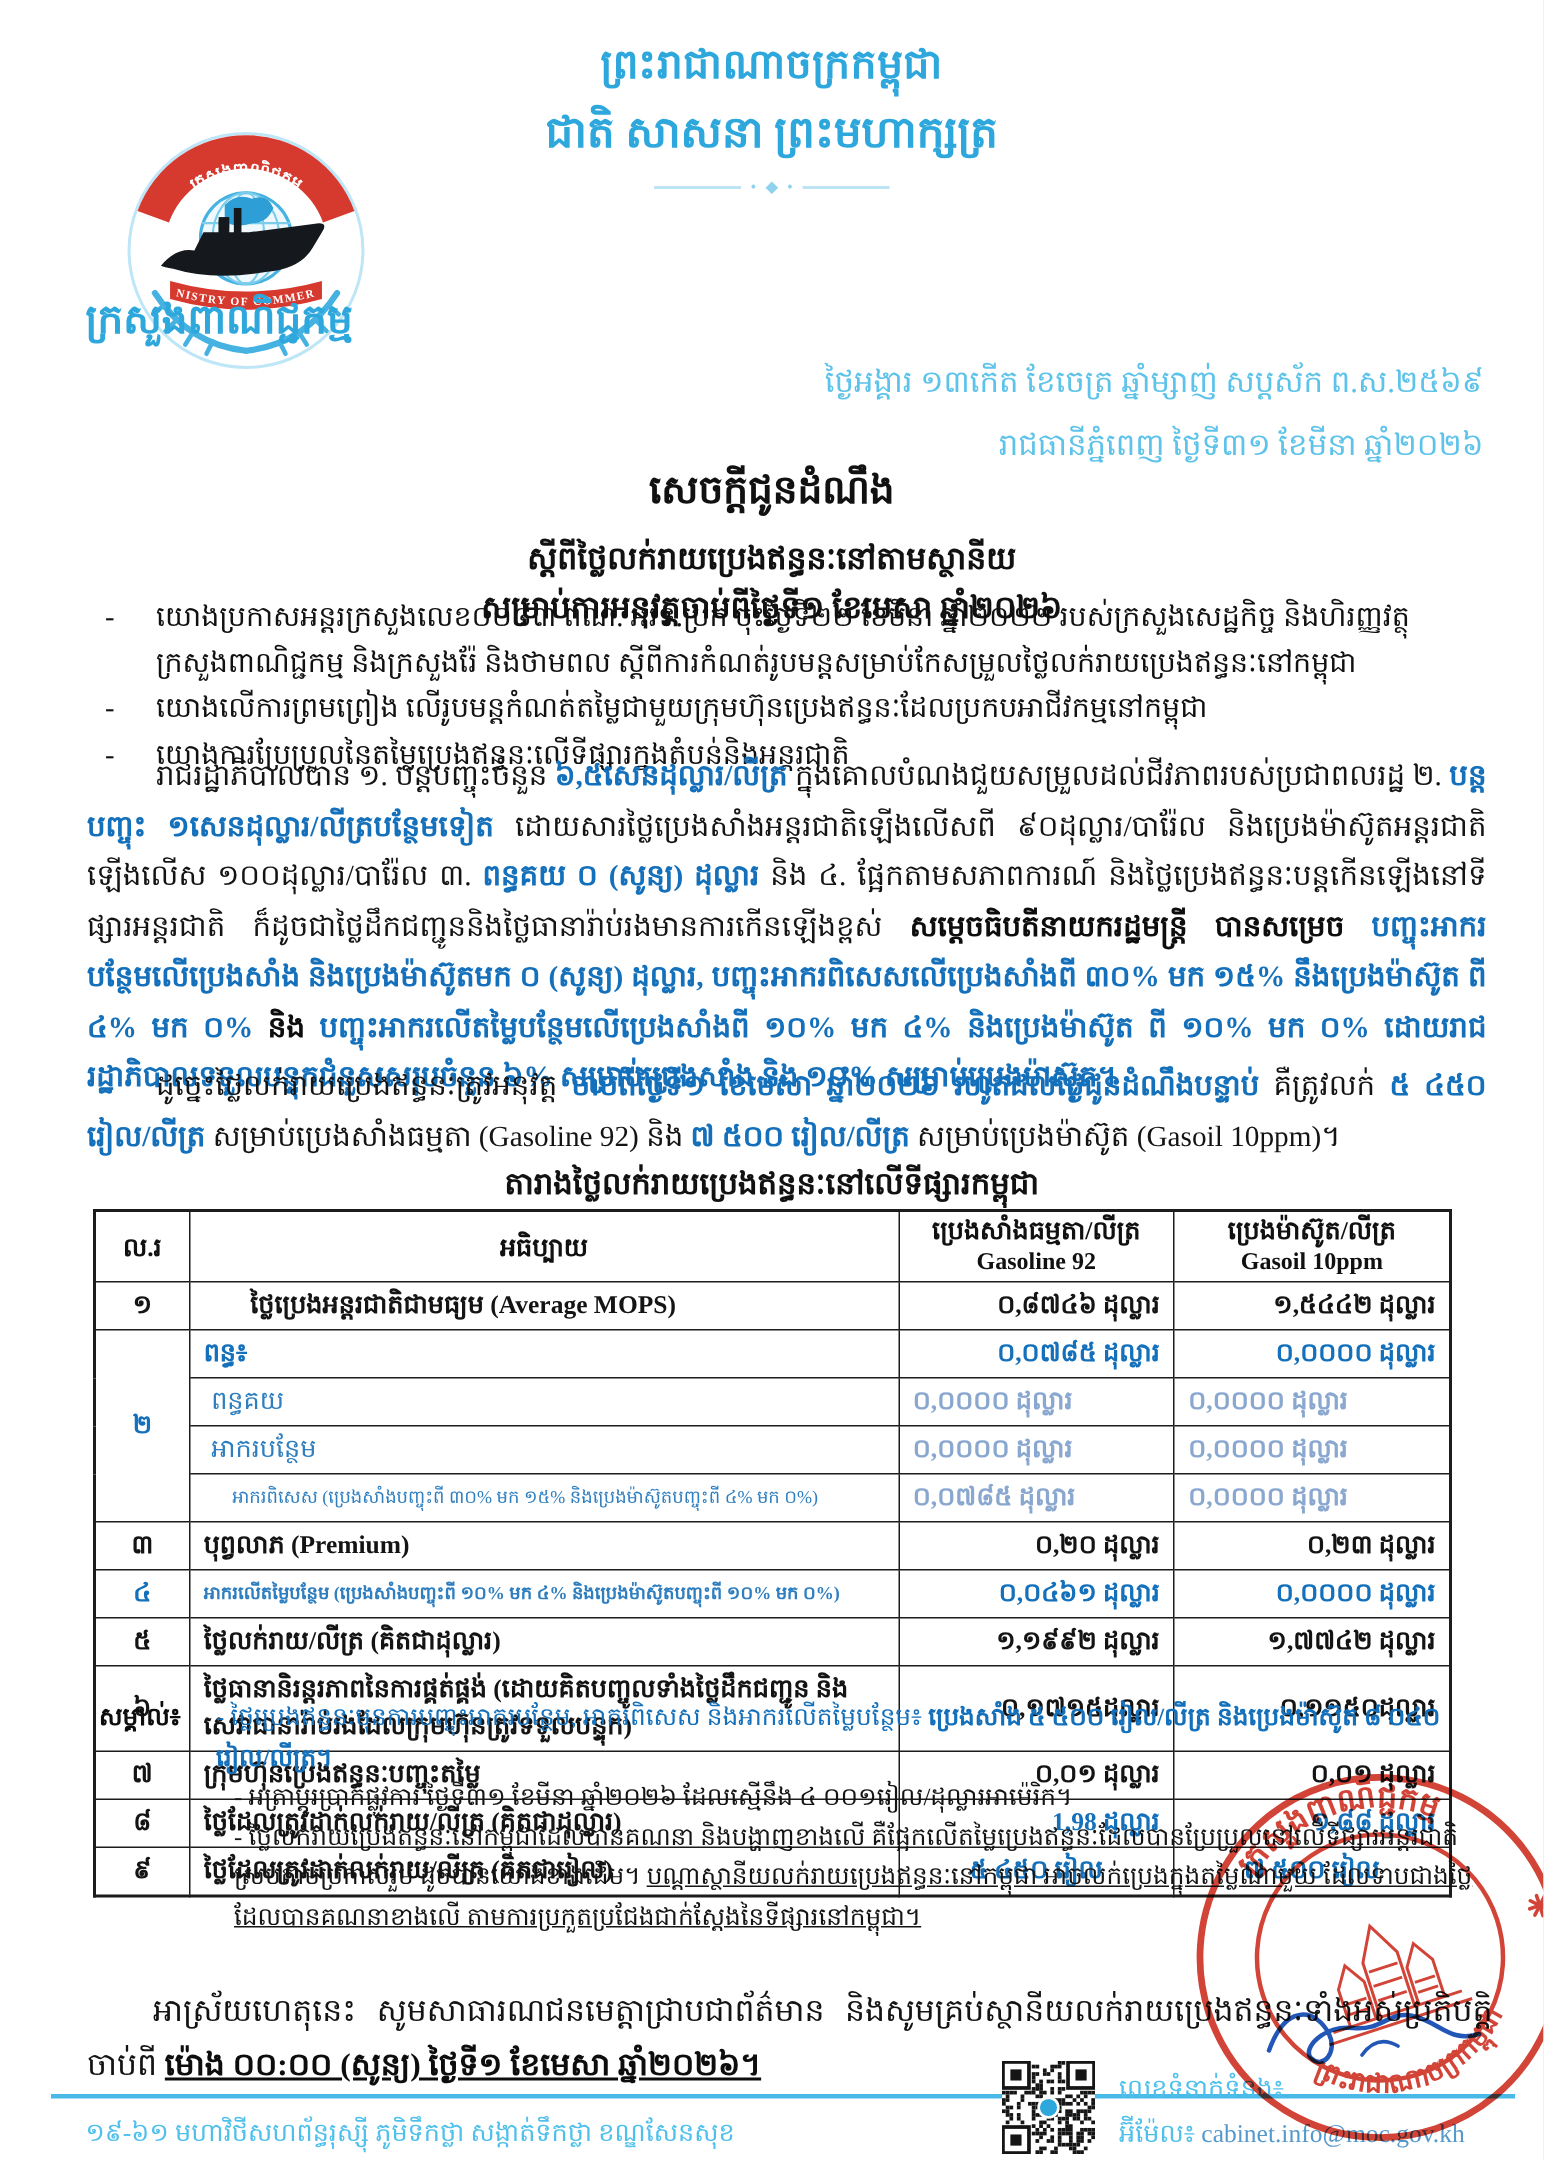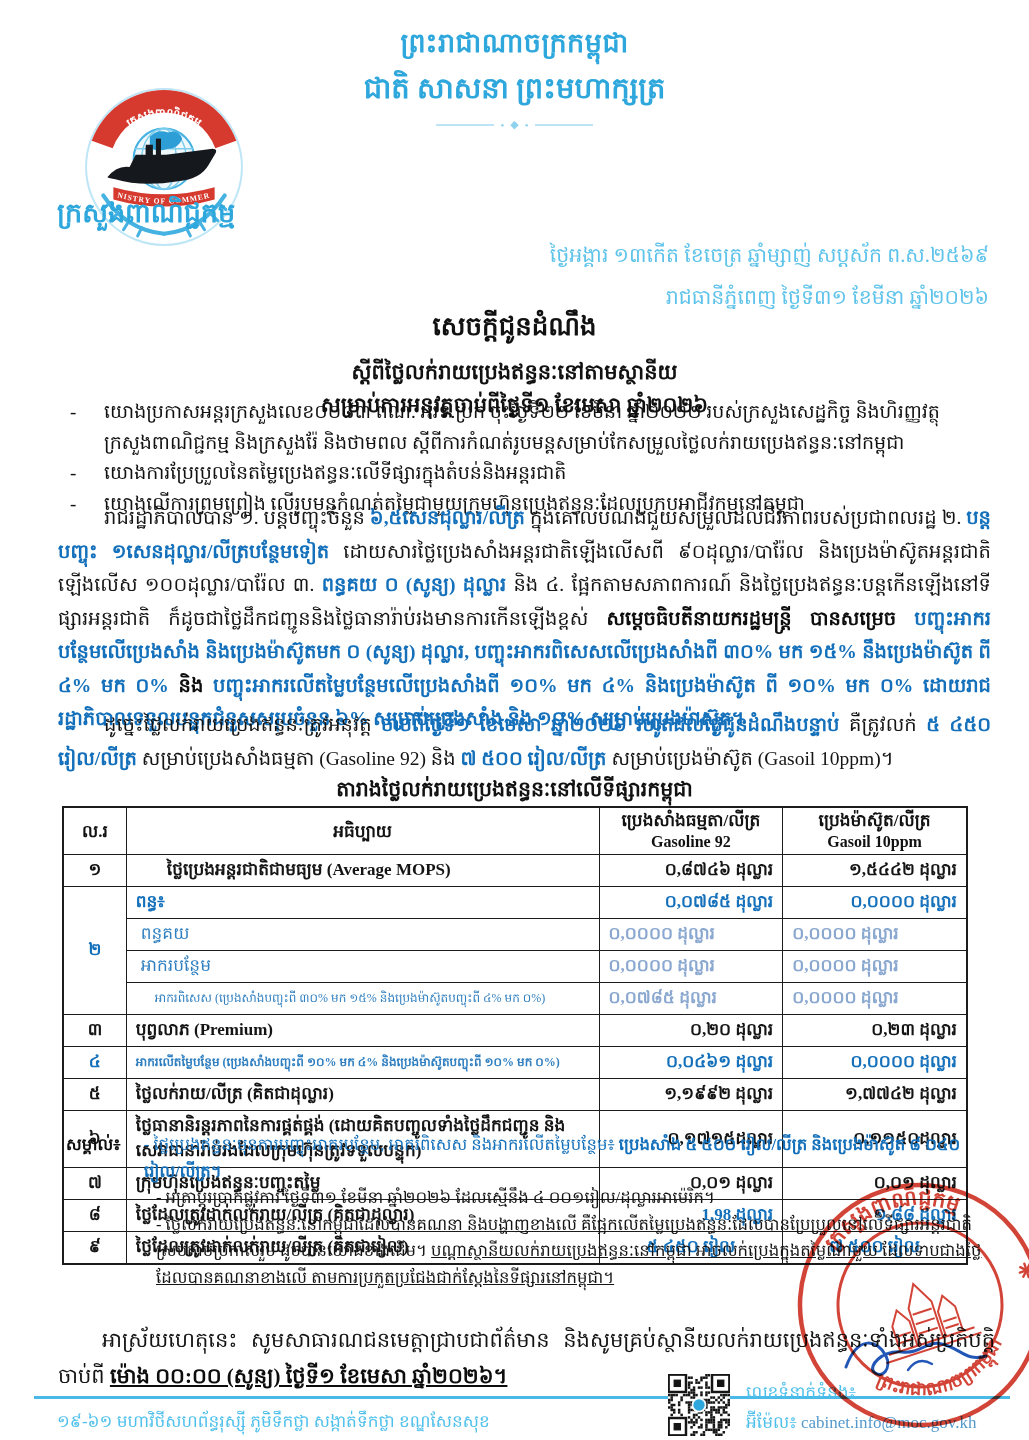--- a/index.html
+++ b/index.html
@@ -130,22 +130,22 @@
   </div>
 
   <div class="doc-title">
     <div class="t1">សេចក្តីជូនដំណឹង</div>
     <div class="t2">ស្តីពីថ្លៃលក់រាយប្រេងឥន្ធនៈនៅតាមស្ថានីយ</div>
     <div class="t2">សម្រាប់ការអនុវត្តចាប់ពីថ្ងៃទី១ ខែមេសា ឆ្នាំ២០២៦</div>
   </div>
 
   <div class="refs">
     <div class="ref"><span class="dash">-</span><span>យោងប្រកាសអន្តរក្រសួងលេខ០០៨៣ ពណ. អវទ.ប្រក ចុះថ្ងៃទី២២ ខែមីនា ឆ្នាំ២០២២ របស់ក្រសួងសេដ្ឋកិច្ច និងហិរញ្ញវត្ថុ ក្រសួងពាណិជ្ជកម្ម និងក្រសួងរ៉ែ និងថាមពល ស្តីពីការកំណត់រូបមន្តសម្រាប់កែសម្រួលថ្លៃលក់រាយប្រេងឥន្ធនៈនៅកម្ពុជា</span></div>
+    <div class="ref"><span class="dash">-</span><span>យោងលើការព្រមព្រៀង លើរូបមន្តកំណត់តម្លៃជាមួយក្រុមហ៊ុនប្រេងឥន្ធនៈដែលប្រកបអាជីវកម្មនៅកម្ពុជា</span></div>
     <div class="ref"><span class="dash">-</span><span>យោងការប្រែប្រួលនៃតម្លៃប្រេងឥន្ធនៈលើទីផ្សារក្នុងតំបន់និងអន្តរជាតិ</span></div>
-    <div class="ref"><span class="dash">-</span><span>យោងលើការព្រមព្រៀង លើរូបមន្តកំណត់តម្លៃជាមួយក្រុមហ៊ុនប្រេងឥន្ធនៈដែលប្រកបអាជីវកម្មនៅកម្ពុជា</span></div>
   </div>
 
   <div class="para para1"><span class="sg-k">រាជរដ្ឋាភិបាលបាន ១. បន្តបញ្ចុះចំនួន </span><span class="sg-bb">៦,៥សេនដុល្លារ/លីត្រ</span><span class="sg-k"> ក្នុងគោលបំណងជួយសម្រួលដល់ជីវភាពរបស់ប្រជាពលរដ្ឋ ២. </span><span class="sg-bb">បន្តបញ្ចុះ ១សេនដុល្លារ/លីត្របន្ថែមទៀត</span><span class="sg-k"> ដោយសារថ្លៃប្រេងសាំងអន្តរជាតិឡើងលើសពី ៩០ដុល្លារ/បារ៉ែល និងប្រេងម៉ាស៊ូតអន្តរជាតិឡើងលើស ១០០ដុល្លារ/បារ៉ែល ៣. </span><span class="sg-bb">ពន្ធគយ ០ (សូន្យ) ដុល្លារ</span><span class="sg-k"> និង ៤. ផ្អែកតាមសភាពការណ៍ និងថ្លៃប្រេងឥន្ធនៈបន្តកើនឡើងនៅទីផ្សារអន្តរជាតិ ក៏ដូចជាថ្លៃដឹកជញ្ជូននិងថ្លៃធានារ៉ាប់រងមានការកើនឡើងខ្ពស់ </span><span class="sg-kb">សម្តេចធិបតីនាយករដ្ឋមន្ត្រី បានសម្រេច </span><span class="sg-bb">បញ្ចុះអាករបន្ថែមលើប្រេងសាំង និងប្រេងម៉ាស៊ូតមក ០ (សូន្យ) ដុល្លារ, បញ្ចុះអាករពិសេសលើប្រេងសាំងពី ៣០% មក ១៥% នឹងប្រេងម៉ាស៊ូត ពី ៤% មក ០% </span><span class="sg-kb">និង</span><span class="sg-bb"> បញ្ចុះអាករលើតម្លៃបន្ថែមលើប្រេងសាំងពី ១០% មក ៤% និងប្រេងម៉ាស៊ូត ពី ១០% មក ០% ដោយរាជរដ្ឋាភិបាលទទួលបន្ទុកជំនួសសរុបចំនួន ៦% សម្រាប់ប្រេងសាំង និង ១០% សម្រាប់ប្រេងម៉ាស៊ូត។</span></div>
   <div class="para para2"><span class="sg-k">ដូច្នេះថ្លៃលក់រាយប្រេងឥន្ធនៈត្រូវអនុវត្ត </span><span class="sg-bb">ចាប់ពីថ្ងៃទី១ ខែមេសា ឆ្នាំ២០២៦ រហូតដល់ថ្ងៃជូនដំណឹងបន្ទាប់</span><span class="sg-k"> គឺត្រូវលក់ </span><span class="sg-bb">៥ ៤៥០ រៀល/លីត្រ</span><span class="sg-k"> សម្រាប់ប្រេងសាំងធម្មតា (Gasoline 92) និង </span><span class="sg-bb">៧ ៥០០ រៀល/លីត្រ</span><span class="sg-k"> សម្រាប់ប្រេងម៉ាស៊ូត (Gasoil 10ppm)។</span></div>
 
   <div class="table-title">តារាងថ្លៃលក់រាយប្រេងឥន្ធនៈនៅលើទីផ្សារកម្ពុជា</div>
   <table class="fuel">
     <thead>
       <tr>
         <th class="h-no">ល.រ</th>

